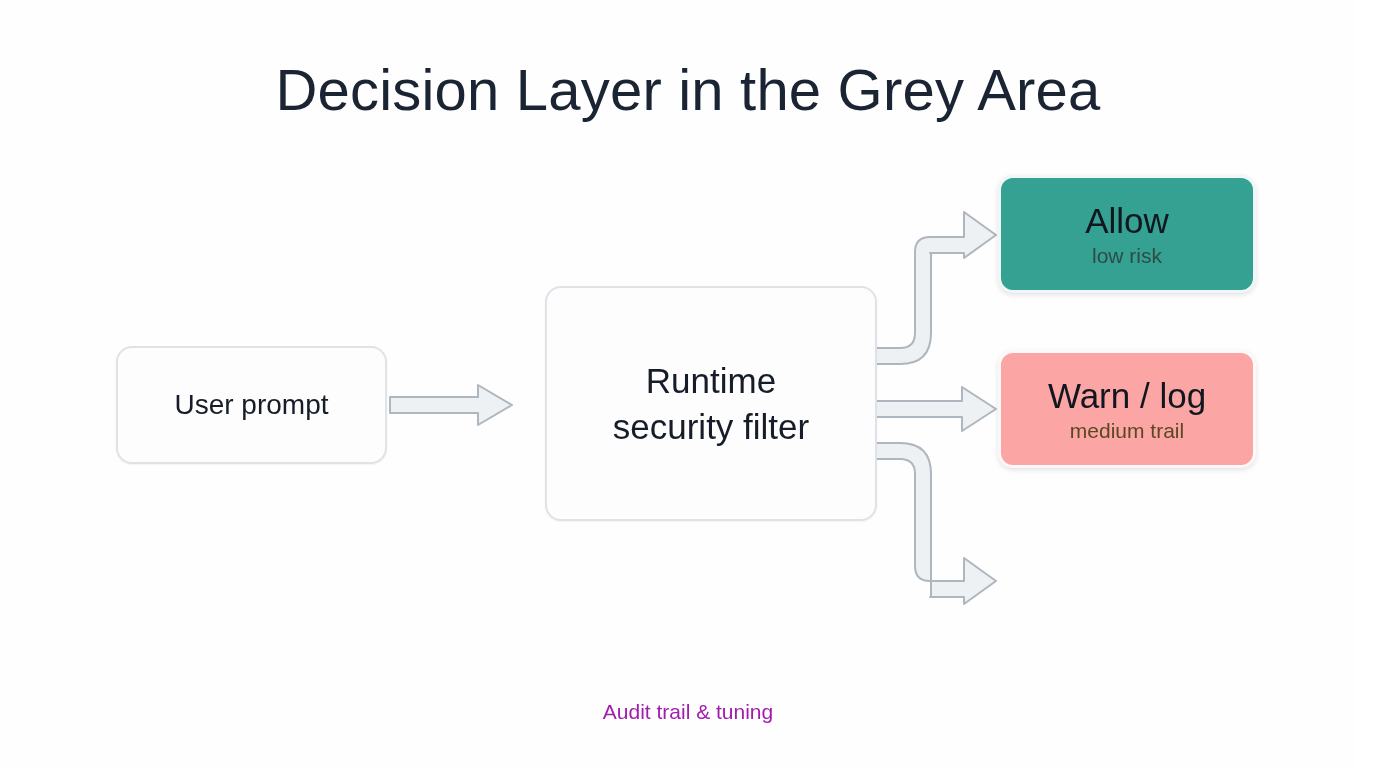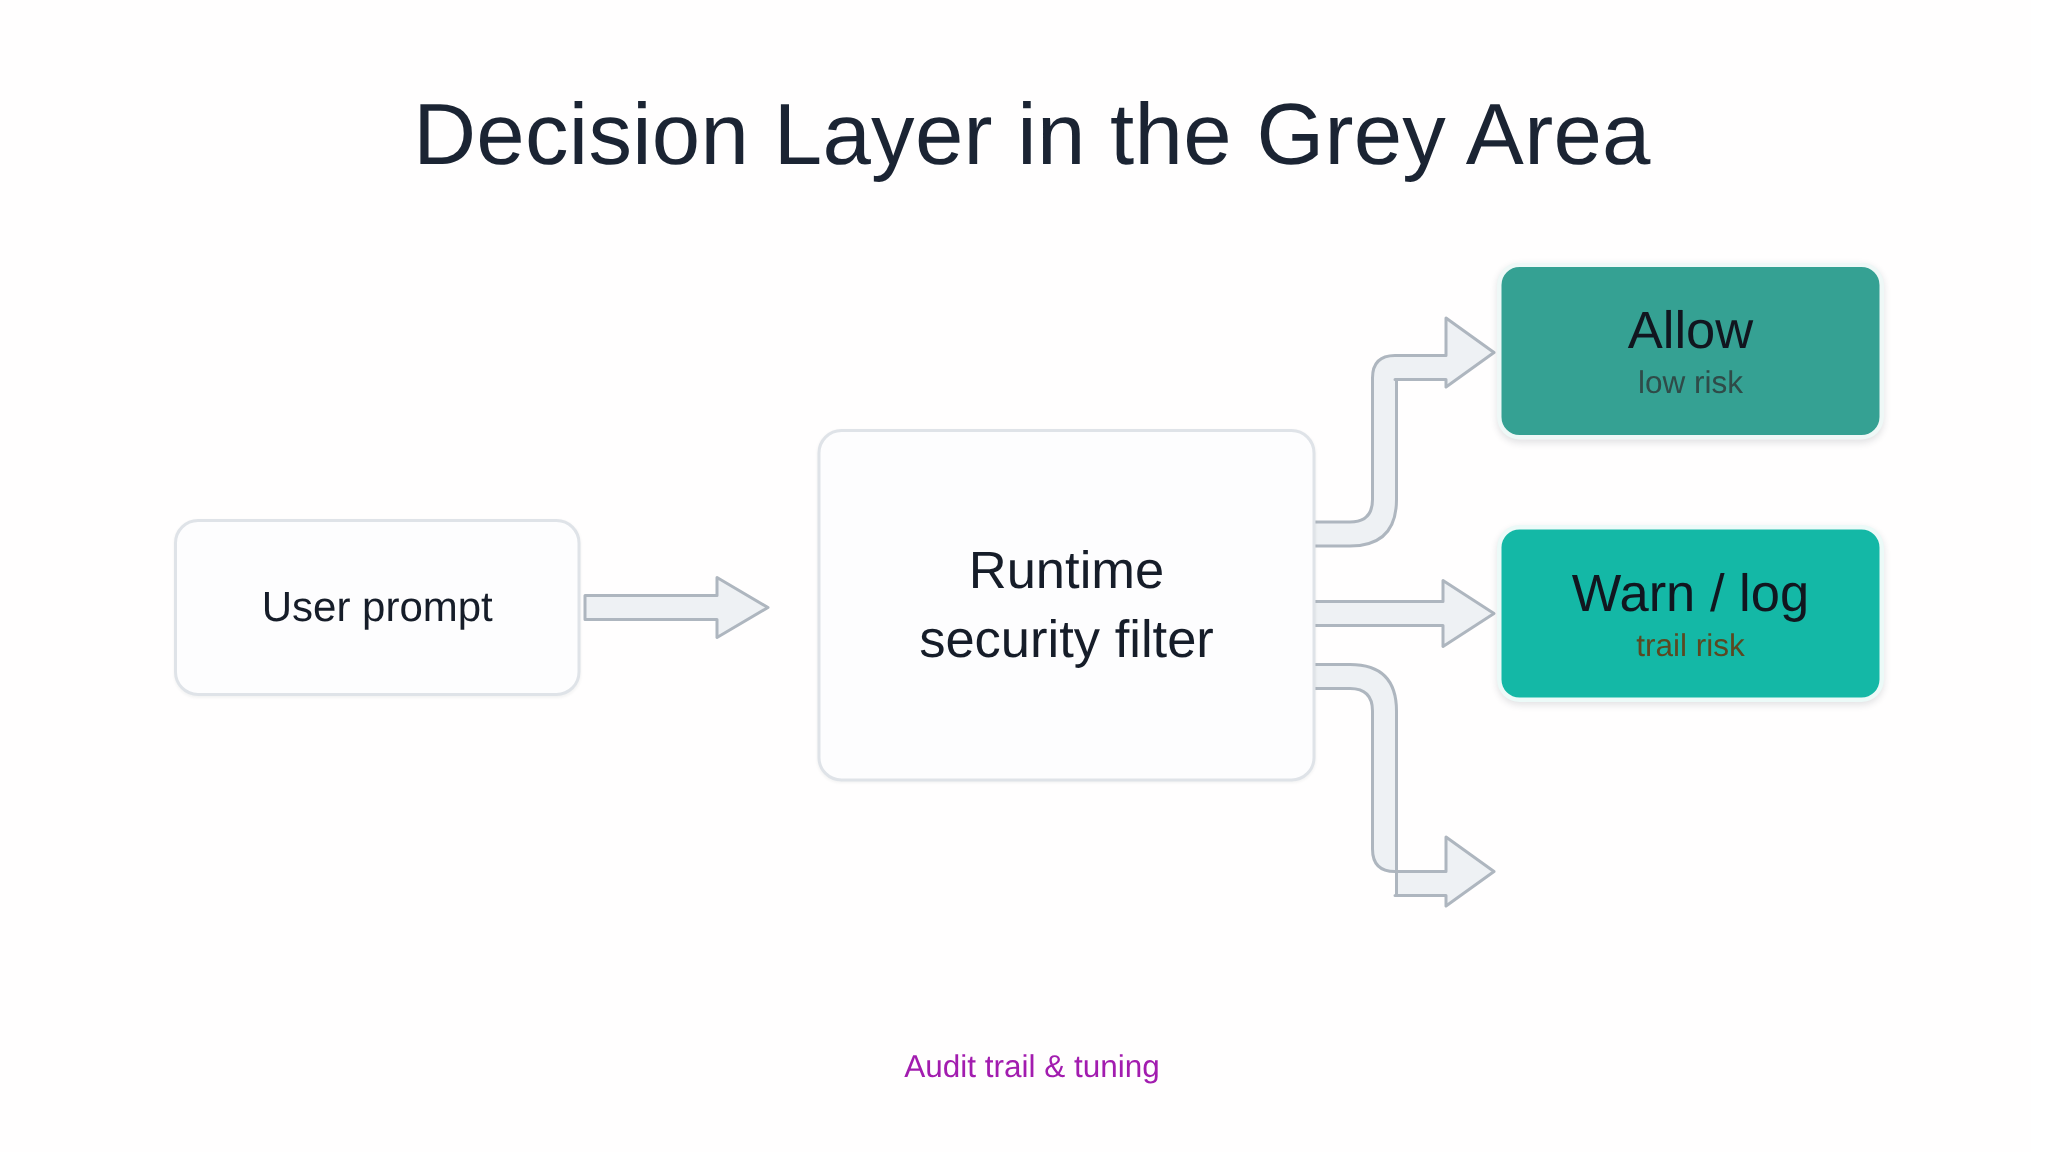--- a/index.html
+++ b/index.html
@@ -187,21 +187,21 @@
   <div class="node plain" id="node-filter">
     <div class="node-title">Runtime
 security filter</div>
   </div>
 
   <div class="node outcome" id="node-allow" style="background: rgb(53, 161, 147);">
     <div class="node-title">Allow</div>
     <div class="node-sub">low risk</div>
   </div>
 
-  <div class="node outcome" id="node-warn" style="background: #14b8a6;">
+  <div class="node outcome" id="node-warn" style="background: #fca5a5;">
     <div class="node-title">Warn / log</div>
-    <div class="node-sub">trail risk</div>
+    <div class="node-sub">medium trail</div>
   </div>
 
 
   <div id="footer-note">Audit trail &amp; tuning</div>
 
 </div>
 
 </body></html>

